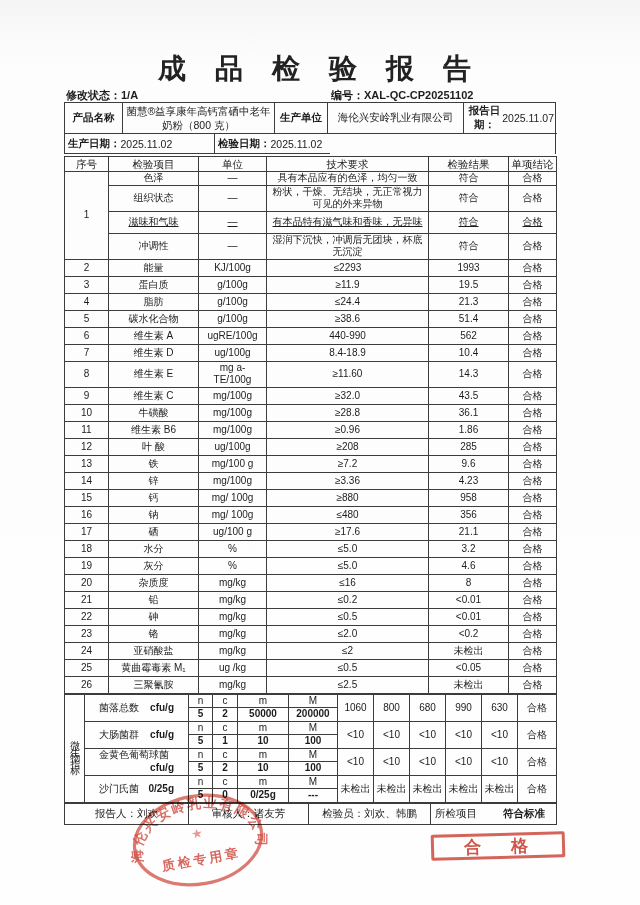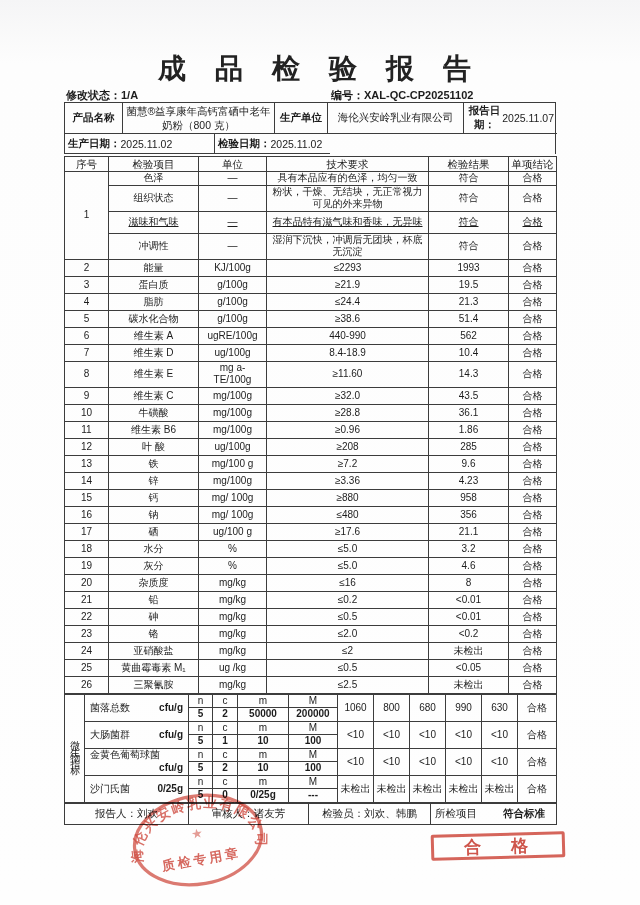--- a/index.html
+++ b/index.html
@@ -28,21 +28,21 @@
   table{border-collapse:collapse;width:492px;table-layout:fixed;}
   td,th{border:1px solid #3c3c3c;font-size:10px;font-weight:normal;
         text-align:center;vertical-align:middle;padding:0 2px;line-height:1.25;
         overflow:hidden;}
   .main th{height:14px;font-size:10.5px;}
   .main td{height:16px;}
   .main tr.s1 td{height:12px;} .main tr.s2 td{height:25px;}
   .main tr.s3 td{height:21px;text-decoration:underline;} .main tr.s4 td{height:23px;}
   .req{font-size:10px;}
   .micro td{height:12px;font-size:10px;}
-  .micro .m-name{text-align:left;padding:0 5px;}
+  .micro .m-name{text-align:left;padding:0 14px;}
   .micro .m-name .u{float:right;font-weight:bold;}
   .micro .m-name .i{font-weight:normal;}
   .micro .plan td{font-weight:bold;}
   .micro .plan-cell{font-weight:bold;}
   .vlabel{writing-mode:vertical-rl;text-orientation:upright;letter-spacing:6px;
           font-size:10.5px;padding:2px 0;}
   .footer td{height:20px;font-size:10.5px;text-align:center;padding:0 4px;}
   .footer .items{display:flex;gap:26px;}
   .footer .items .v{font-weight:bold;}
 
@@ -145,21 +145,21 @@
             <td>能量</td>
             <td>KJ/100g</td>
             <td class="req">≤2293</td>
             <td>1993</td>
             <td>合格</td>
           </tr>
           <tr>
             <td>3</td>
             <td>蛋白质</td>
             <td>g/100g</td>
-            <td class="req">≥21.9</td>
+            <td class="req">≥11.9</td>
             <td>19.5</td>
             <td>合格</td>
           </tr>
           <tr>
             <td>4</td>
             <td>脂肪</td>
             <td>g/100g</td>
             <td class="req">≤24.4</td>
             <td>21.3</td>
             <td>合格</td>

